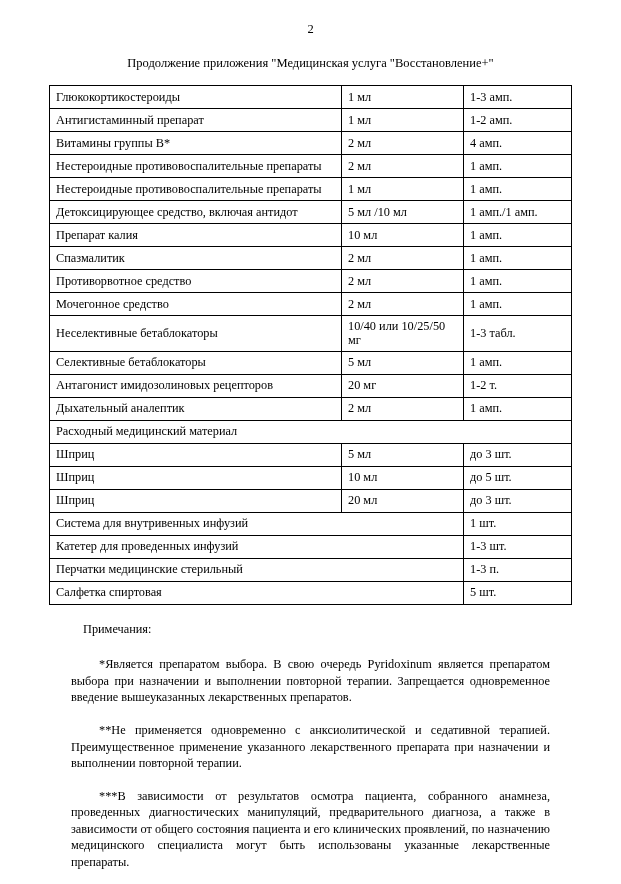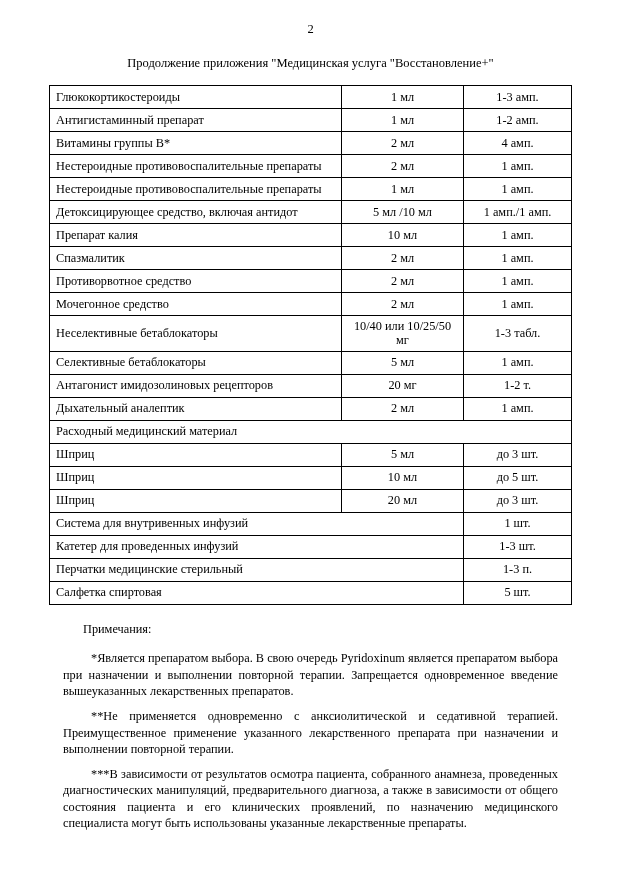--- a/index.html
+++ b/index.html
@@ -45,45 +45,45 @@
     font-size: 12.3px;
     padding: 3px 6px 3px 6px;
     line-height: 1.15;
     vertical-align: middle;
     height: 16px;
   }
   td.c-name {
     text-align: left;
   }
   td.c-dose {
-    text-align: center;
+    text-align: left;
   }
   td.c-qty {
-    text-align: center;
+    text-align: left;
   }
   td.section-title {
     text-align: left;
     padding-top: 3px;
     padding-bottom: 3px;
   }
   .col-name { width: 292px; }
   .col-dose { width: 122px; }
   .col-qty  { width: 108px; }
 
   .notes {
     margin: 16px 55px 0 55px;
     font-size: 12.3px;
     line-height: 1.35;
   }
   .notes .note-head {
     text-indent: 28px;
-    margin-bottom: 13px;
+    margin-bottom: 19px;
   }
   .notes p.note {
-    margin: 8px;
+    margin: 16px;
     text-align: justify;
     text-indent: 28px;
   }
 </style>
 </head>
 <body>
 
 <div class="page">
 
   <div class="page-number">2</div>

